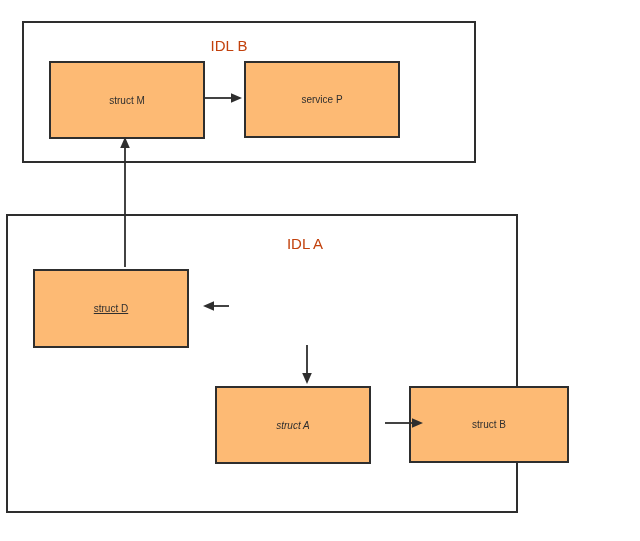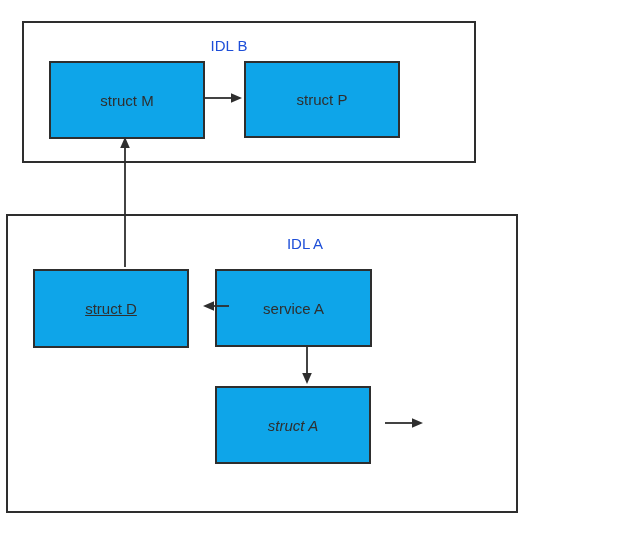--- a/index.html
+++ b/index.html
@@ -23,33 +23,33 @@
     background: transparent;
     z-index: 1;
   }
   .container-idl-b { left: 22px; top: 21px;  width: 454px; height: 142px; }
   .container-idl-a { left: 6px; top: 214px; width: 512px; height: 299px; }
   .container-label {
     position: absolute;
     transform: translateX(-50%);
     font-size: 15px;
     white-space: nowrap;
-    color: #1d4ed8;
+    color: #c2410c;
   }
   .label-idl-b { left: 205px; top: 14px; }
   .label-idl-a { left: 297px; top: 19px; }
   .node {
     position: absolute;
     border: 2px solid #2e2e2e;
     box-sizing: border-box;
-    background: #0ea5e9;
+    background: #fdba74;
     display: flex;
     align-items: center;
     justify-content: center;
-    font-size: 15px;
+    font-size: 10px;
     white-space: nowrap;
     z-index: 1;
   }
   .node-struct-m  { left: 25px;  top: 38px;  width: 156px; height: 78px; }
   .node-struct-p  { left: 220px; top: 38px;  width: 156px; height: 77px; }
   .node-struct-d  { left: 25px;  top: 53px;  width: 156px; height: 79px; text-decoration: underline; }
   .node-service-a { left: 207px; top: 53px;  width: 157px; height: 78px; }
   .node-struct-a  { left: 207px; top: 170px; width: 156px; height: 78px; font-style: italic; }
   .node-struct-b  { left: 401px; top: 170px; width: 160px; height: 77px; }
   .edge-layer {
@@ -88,23 +88,23 @@
     </g>
     <g>
       <line x1="385" y1="423" x2="412" y2="423"></line>
       <polygon points="423,423 412,418.2 412,427.8"></polygon>
     </g>
   </svg>
 
   <div class="container container-idl-b">
     <div class="container-label label-idl-b">IDL B</div>
     <div class="node node-struct-m">struct M</div>
-    <div class="node node-struct-p">struct P</div>
+    <div class="node node-struct-p">service P</div>
   </div>
 
   <div class="container container-idl-a">
     <div class="container-label label-idl-a">IDL A</div>
     <div class="node node-struct-d">struct D</div>
-    <div class="node node-service-a">service A</div>
     <div class="node node-struct-a">struct A</div>
+    <div class="node node-struct-b">struct B</div>
   </div>
 
 </div>
 
 </body></html>

